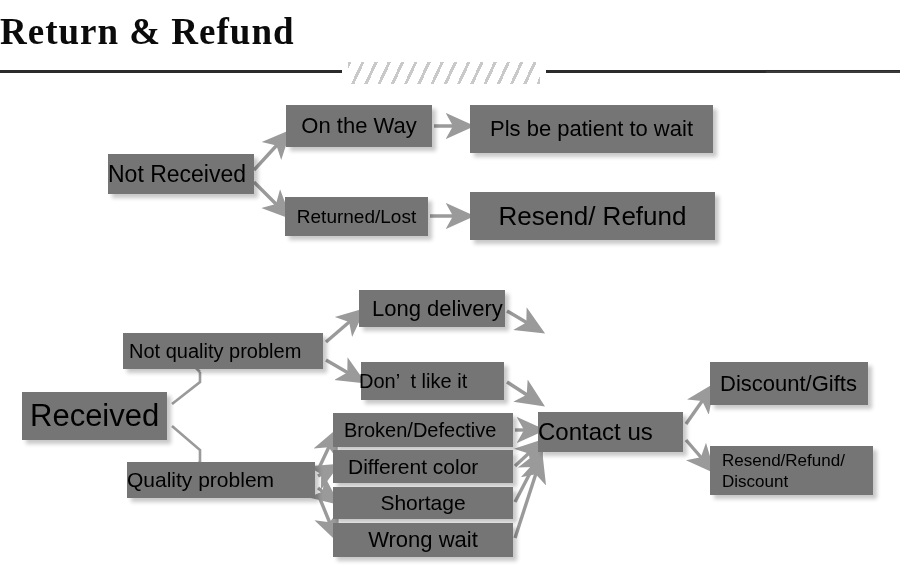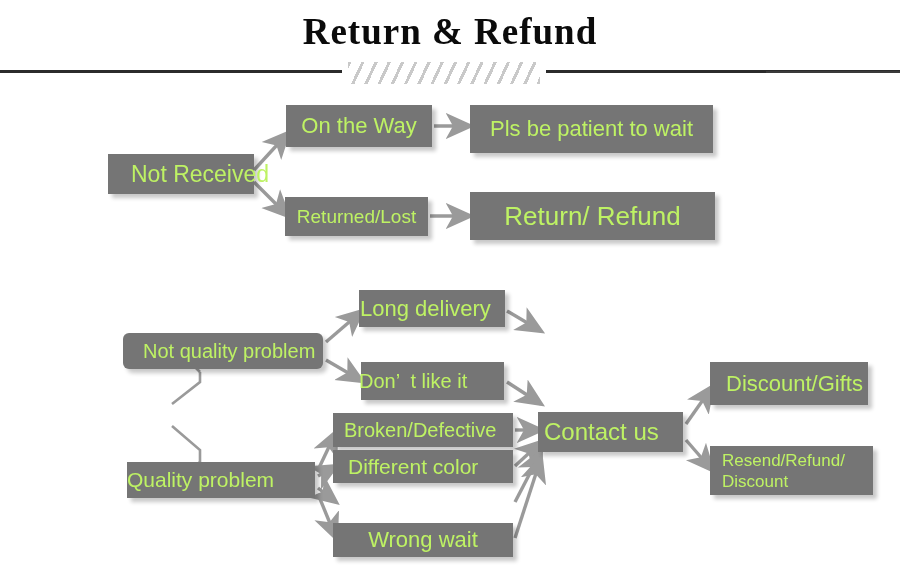--- a/index.html
+++ b/index.html
@@ -24,21 +24,21 @@
   #header {
     position: absolute;
     left: 0; top: 0;
     width: 900px;
     height: 88px;
   }
   #page-title {
     position: absolute;
     left: 0; top: 10px;
     width: 900px;
-    text-align: center;
+    text-align: left;
     font-family: "Liberation Serif", "DejaVu Serif", serif;
     font-size: 37px;
     font-weight: 700;
     letter-spacing: 1px;
     color: #0b0b0b;
     line-height: 44px;
     white-space: nowrap;
   }
   #divider {
     position: absolute;
@@ -62,21 +62,21 @@
     background-image: repeating-linear-gradient(
         115deg,
         #c9c9c9 0px, #c9c9c9 3px,
         #ffffff 3px, #ffffff 12px);
   }
 
   
   .node {
     position: absolute;
     background: #757575;
-    color: #bef264;
+    color: #000000;
     box-sizing: border-box;
     box-shadow: 4px 4px 4px rgba(0,0,0,0.22);
     display: flex;
     align-items: center;
     font-family: "Liberation Sans", sans-serif;
     font-weight: 400;
     white-space: pre;
     overflow: visible;
   }
   .node.center { justify-content: center; }
@@ -142,75 +142,81 @@
 
     <g stroke="#9a9a9a" stroke-width="2.6" fill="none">
       <path d="M169,408 L190,396 L190,372 L176,356 L176,348" stroke="none"></path>
       <path d="M172,404 L200,382 L200,372"></path>
       <path d="M200,372 L176,348"></path>
       <path d="M172,426 L200,450 L200,462"></path>
       <path d="M200,462 L176,486"></path>
     </g>
   </svg>
 
-  <div class="node left" style="left:108px; top:154px; width:146px; height:40px; padding-left:23px; font-size:23px;">
+  <div class="node left" style="left:108px; top:154px; width:146px; height:40px; padding-left:0; font-size:23px;">
     <span class="txt">Not Received</span>
   </div>
 
   <div class="node center" style="left:286px; top:105px; width:146px; height:42px; font-size:22px;">
     <span class="txt">On the Way</span>
   </div>
 
   <div class="node center" style="left:470px; top:105px; width:243px; height:48px; font-size:22px;">
     <span class="txt">Pls be patient to wait</span>
   </div>
 
   <div class="node center" style="left:285px; top:197px; width:143px; height:39px; font-size:19px;">
     <span class="txt">Returned/Lost</span>
   </div>
 
   <div class="node center" style="left:470px; top:192px; width:245px; height:48px; font-size:26px;">
-    <span class="txt">Return/ Refund</span>
-  </div>
-
-
-  <div class="node left" style="left:123px; top:333px; width:200px; height:36px; padding-left:20px; font-size:20px;border-radius:6px;">
+    <span class="txt">Resend/ Refund</span>
+  </div>
+
+  <div class="node left" style="left:22px; top:392px; width:145px; height:48px; padding-left:8px; font-size:31px;">
+    <span class="txt">Received</span>
+  </div>
+
+  <div class="node left" style="left:123px; top:333px; width:200px; height:36px; padding-left:6px; font-size:20px;">
     <span class="txt">Not quality problem</span>
   </div>
 
   <div class="node left" style="left:127px; top:462px; width:188px; height:36px; font-size:21px;">
     <span class="txt">Quality problem</span>
   </div>
 
-  <div class="node left" style="left:359px; top:290px; width:146px; height:37px; padding-left:4px; font-size:22px;">
+  <div class="node left" style="left:359px; top:290px; width:146px; height:37px; padding-left:16px; font-size:22px;">
     <span class="txt" style="margin-left:-3px;">Long delivery</span>
   </div>
 
   <div class="node left" style="left:361px; top:362px; width:143px; height:38px; padding-left:0px; font-size:20px;">
     <span class="txt" style="margin-left:-2px;">Don’  t like it</span>
   </div>
 
   <div class="node left" style="left:333px; top:413px; width:180px; height:34px; padding-left:12px; font-size:20px;">
     <span class="txt" style="margin-left:-1px;">Broken/Defective</span>
   </div>
 
   <div class="node left" style="left:333px; top:450px; width:180px; height:33px; padding-left:15px; font-size:21px;">
     <span class="txt">Different color</span>
   </div>
 
+  <div class="node center" style="left:333px; top:487px; width:180px; height:32px; font-size:21px;">
+    <span class="txt">Shortage</span>
+  </div>
 
   <div class="node center" style="left:333px; top:523px; width:180px; height:34px; font-size:22px;">
     <span class="txt">Wrong wait</span>
   </div>
 
-  <div class="node left" style="left:538px; top:412px; width:145px; height:40px; padding-left:6px; font-size:24px;">
+  <div class="node left" style="left:538px; top:412px; width:145px; height:40px; font-size:24px;">
     <span class="txt">Contact us</span>
   </div>
 
-  <div class="node left" style="left:710px; top:362px; width:158px; height:43px; padding-left:16px; font-size:22px;">
+  <div class="node left" style="left:710px; top:362px; width:158px; height:43px; padding-left:10px; font-size:22px;">
     <span class="txt">Discount/Gifts</span>
   </div>
 
   <div class="node left" style="left:710px; top:446px; width:163px; height:49px; padding-left:12px; font-size:17px; line-height:21px;">
     <span class="txt">Resend/Refund/
 Discount</span>
   </div>
 
 </div>
 

